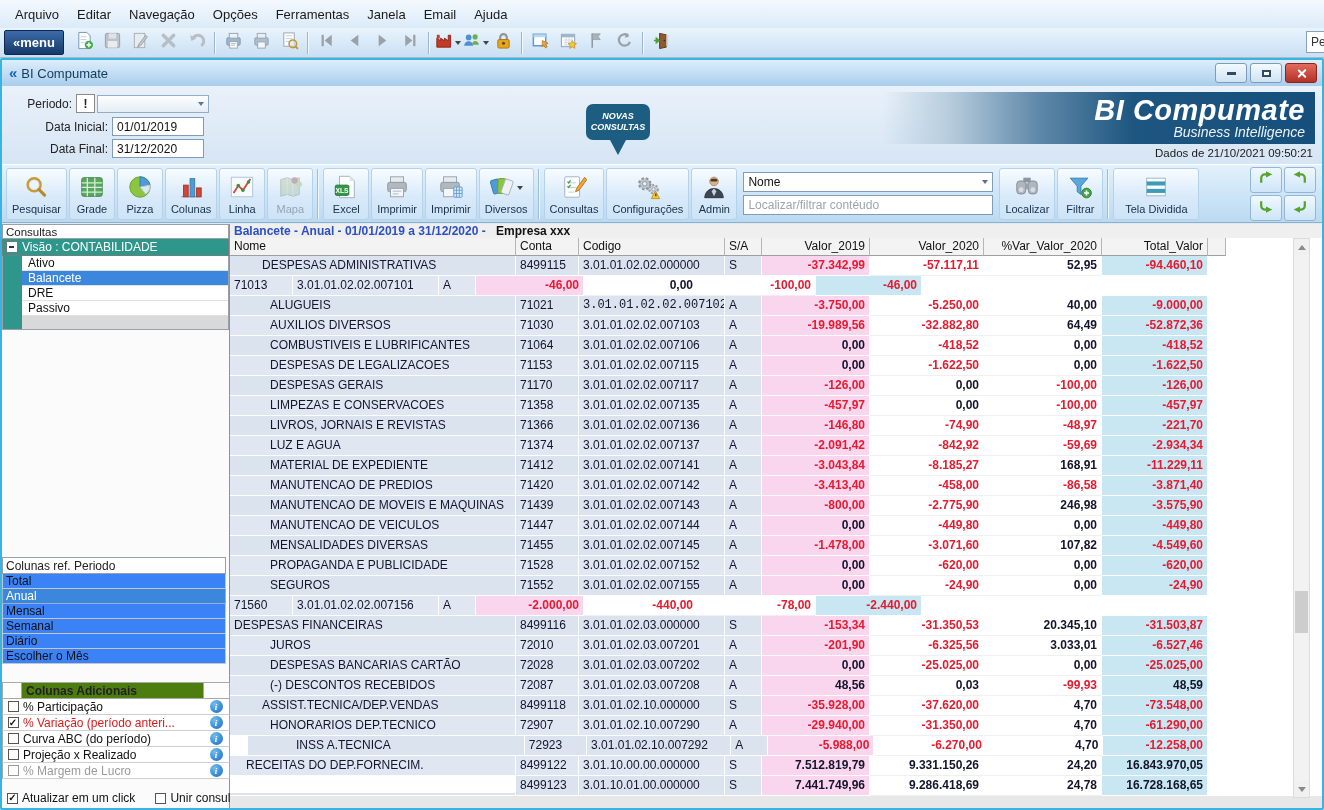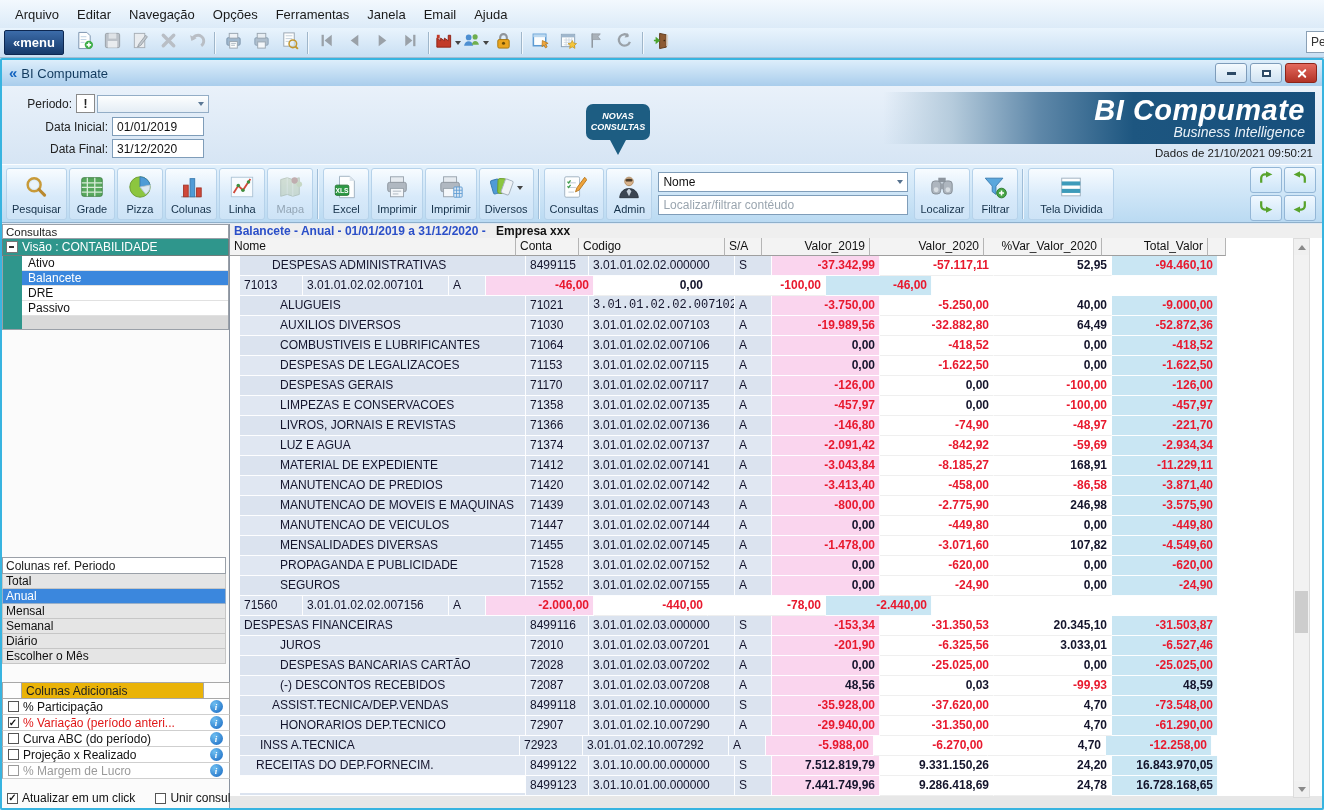--- a/index.html
+++ b/index.html
@@ -101,28 +101,28 @@
     align-items:center;border:1px solid #6f7d7b;border-top:none;box-sizing:border-box;}
   .expander{width:10px;height:10px;background:#fff;border:1px solid #777;margin:0 4px 0 3px;position:relative;}
   .expander:after{content:"";position:absolute;left:2px;top:4px;width:5px;height:1.6px;background:#333;}
   .tree-item{height:15px;display:flex;font-size:12px;border-left:1px solid #9aa0a8;border-right:1px solid #9aa0a8;}
   .tree-gutter{width:19px;background:var(--teal);}
   .tree-label{flex:1;background:#fff;border-bottom:1px solid #e1e1e1;padding:0 0 0 6px;line-height:15px;color:#111;}
   .tree-item.selected .tree-label{background:var(--sel);color:#fff;}
   .tree-gray{height:13px;display:flex;border:1px solid #9aa0a8;border-top:none;}
   .tree-gray .rest{flex:1;background:#d9d9d9;}
   .list-panel{position:absolute;left:0;width:224px;}
-  .list-item{height:15px;background:#e5e5e5;border:1px solid #c6c6c6;border-top:none;font-size:12px;
+  .list-item{height:15px;background:#3b82f6;border:1px solid #c6c6c6;border-top:none;font-size:12px;
     line-height:14px;padding-left:3px;box-sizing:border-box;color:#111;}
   .list-item.selected{background:var(--sel);color:#fff;border-color:#9ab0c8;}
   .add-panel{position:absolute;left:0;width:228px;}
   .add-hdr{display:flex;height:17px;font-size:12px;}
   .add-hdr .cb-col{width:20px;border:1px solid #a8a8a8;background:#fdfdfd;box-sizing:border-box;}
-  .add-hdr .lbl-col{flex:1;border:1px solid #a8a8a8;border-left:none;background:#eab308;
-    padding:1px 0 0 4px;box-sizing:border-box;color:#222;}
+  .add-hdr .lbl-col{flex:1;border:1px solid #a8a8a8;border-left:none;background:#4d7c0f;
+    padding:1px 0 0 4px;box-sizing:border-box;color:#222;font-weight:bold;}
   .add-hdr .info-col{width:26px;border:1px solid #a8a8a8;border-left:none;background:#fdfdfd;box-sizing:border-box;}
   .add-row{display:flex;height:16px;align-items:center;font-size:12px;background:#fff;
     border-bottom:1px solid #cfcfcf;border-left:1px solid #a8a8a8;border-right:1px solid #a8a8a8;box-sizing:border-box;}
   .add-row .cbx{width:20px;display:flex;justify-content:center;}
   .add-row .lbl{flex:1;overflow:hidden;white-space:nowrap;color:#111;}
   .add-row.red .lbl{color:#e01818;}
   .add-row.disabled .lbl{color:#9a9a9a;}
   .cb{width:11px;height:11px;background:#fff;border:1px solid #555;display:inline-flex;
     align-items:center;justify-content:center;font-size:10px;color:#111;box-sizing:border-box;}
   .cb.checked:after{content:"✓";font-weight:bold;margin-top:-1px;}
@@ -137,21 +137,21 @@
   
   .report{position:absolute;left:228px;top:0;right:0;bottom:0;background:#fff;}
   .rpt-title{height:14px;background:#efefef;font-size:12px;font-weight:bold;line-height:14px;
     padding-left:4px;white-space:nowrap;}
   .rpt-title .blue{color:#2b4fc8;} .rpt-title .black{color:#111;margin-left:7px;}
   .rpt-header{display:flex;height:18px;}
   .hcell{background:#f3f3f3;border-right:1px solid #b5b5b5;border-bottom:1px solid #9f9f9f;
     font-size:12px;line-height:17px;padding:0 4px;box-sizing:border-box;color:#111;
     overflow:hidden;white-space:nowrap;}
   .hcell.right{text-align:right;}
-  .rpt-rows{position:absolute;left:10px;top:32px;width:978px;}
+  .rpt-rows{position:absolute;left:0;top:32px;width:978px;}
   .rpt-row{display:flex;height:20px;}
   .cell{box-sizing:border-box;padding:0 4px;border-right:1px solid rgba(255,255,255,.95);
     border-bottom:1px solid rgba(255,255,255,.95);font-size:12px;line-height:19px;
     overflow:hidden;white-space:nowrap;color:#14142c;}
   .c0,.c1,.c2,.c3{background:#dbe3ef;}
   .rpt-row.alt .c0,.rpt-row.alt .c1,.rpt-row.alt .c2,.rpt-row.alt .c3{background:#e0e7f2;}
   .c4{background:var(--pink);text-align:right;font-weight:bold;}
   .c5,.c6{background:#fff;text-align:right;font-weight:bold;border-bottom-color:#efefef;}
   .c7{background:var(--cyan);text-align:right;font-weight:bold;}
   .neg{color:var(--neg);} .pos{color:#14142c;}
@@ -489,20 +489,33 @@
         <span class="rb-row">
           <span><svg viewBox="0 0 28 28">
               <rect x="4" y="3" width="16" height="22" rx="1.5" fill="#fdfefe" stroke="#9fb0bf"></rect>
               <path d="M8 9.5h8M8 14.5h8M8 19.5h6" stroke="#bcc7d2"></path>
               <path d="M7 8.2l1.2 1.4 2.1-2.8" stroke="#3f9e4d" stroke-width="1.4" fill="none"></path>
               <path d="M7 13.2l1.2 1.4 2.1-2.8" stroke="#3f9e4d" stroke-width="1.4" fill="none"></path>
               <path d="M25.5 3.5l-8.3 11.3-1.6 4.4 4-1.9 8.2-11.2z" fill="#efa33b" stroke="#b5771f"></path>
             </svg></span>
         </span>
         <span>Consultas</span>
+      </div>
+      <div class="rb-btn">
+        <span class="rb-row">
+          <span><svg viewBox="0 0 28 28">
+              <circle cx="10.5" cy="10.5" r="6" fill="#bfc6cd" stroke="#8d959e" stroke-width="2.4" stroke-dasharray="2.6 2.2"></circle>
+              <circle cx="10.5" cy="10.5" r="2.4" fill="#eef1f4" stroke="#8d959e"></circle>
+              <circle cx="20" cy="16.5" r="4.6" fill="#ccd2d9" stroke="#979fa8" stroke-width="2.2" stroke-dasharray="2.1 1.8"></circle>
+              <circle cx="20" cy="16.5" r="1.8" fill="#eef1f4" stroke="#979fa8"></circle>
+              <path d="M17.5 26.5l4.5-8 4.5 8z" fill="#f5c63a" stroke="#c29013"></path>
+              <rect x="21.6" y="21" width="1.6" height="3" fill="#6b4d07"></rect>
+            </svg></span>
+        </span>
+        <span>Configurações</span>
       </div>
       <div class="rb-btn">
         <span class="rb-row">
           <span><svg viewBox="0 0 28 28">
               <circle cx="14" cy="8" r="4.6" fill="#d9b38c" stroke="#b08d62"></circle>
               <path d="M10 6.5c1-2 7-2 8 0l-1 1.6h-6z" fill="#4a3b28"></path>
               <path d="M4 25.5c.5-6.5 4.8-9.8 10-9.8s9.5 3.3 10 9.8z" fill="#3c4652" stroke="#2a323c"></path>
               <path d="M14 15.7l-2.6 2.9 2.6 5.4 2.6-5.4z" fill="#c8d2dc"></path>
             </svg></span>
         </span>
@@ -936,21 +949,21 @@
             <div class="cell c0" style="width: 286px; padding-left: 40px;">HONORARIOS DEP.TECNICO</div>
             <div class="cell c1" style="width: 63px;">72907</div>
             <div class="cell c2" style="width: 146px;">3.01.01.02.10.007290</div>
             <div class="cell c3" style="width: 37px;">A</div>
             <div class="cell c4 neg" style="width: 108px;">-29.940,00</div>
             <div class="cell c5 neg" style="width: 114px;">-31.350,00</div>
             <div class="cell c6 pos" style="width: 118px;">4,70</div>
             <div class="cell c7 neg" style="width: 106px;">-61.290,00</div>
           </div>
           <div class="rpt-row">
-            <div class="cell c0" style="width: 280px; padding-left: 20px;">INSS A.TECNICA</div>
+            <div class="cell c0" style="width: 280px; padding-left: 48px; margin-left: 18px;">INSS A.TECNICA</div>
             <div class="cell c1" style="width: 63px;">72923</div>
             <div class="cell c2" style="width: 146px;">3.01.01.02.10.007292</div>
             <div class="cell c3" style="width: 37px;">A</div>
             <div class="cell c4 neg" style="width: 108px;">-5.988,00</div>
             <div class="cell c5 neg" style="width: 114px;">-6.270,00</div>
             <div class="cell c6 pos" style="width: 118px;">4,70</div>
             <div class="cell c7 neg" style="width: 106px;">-12.258,00</div>
           </div>
           <div class="rpt-row alt">
             <div class="cell c0" style="width: 286px; padding-left: 16px;">RECEITAS DO DEP.FORNECIM.</div>

